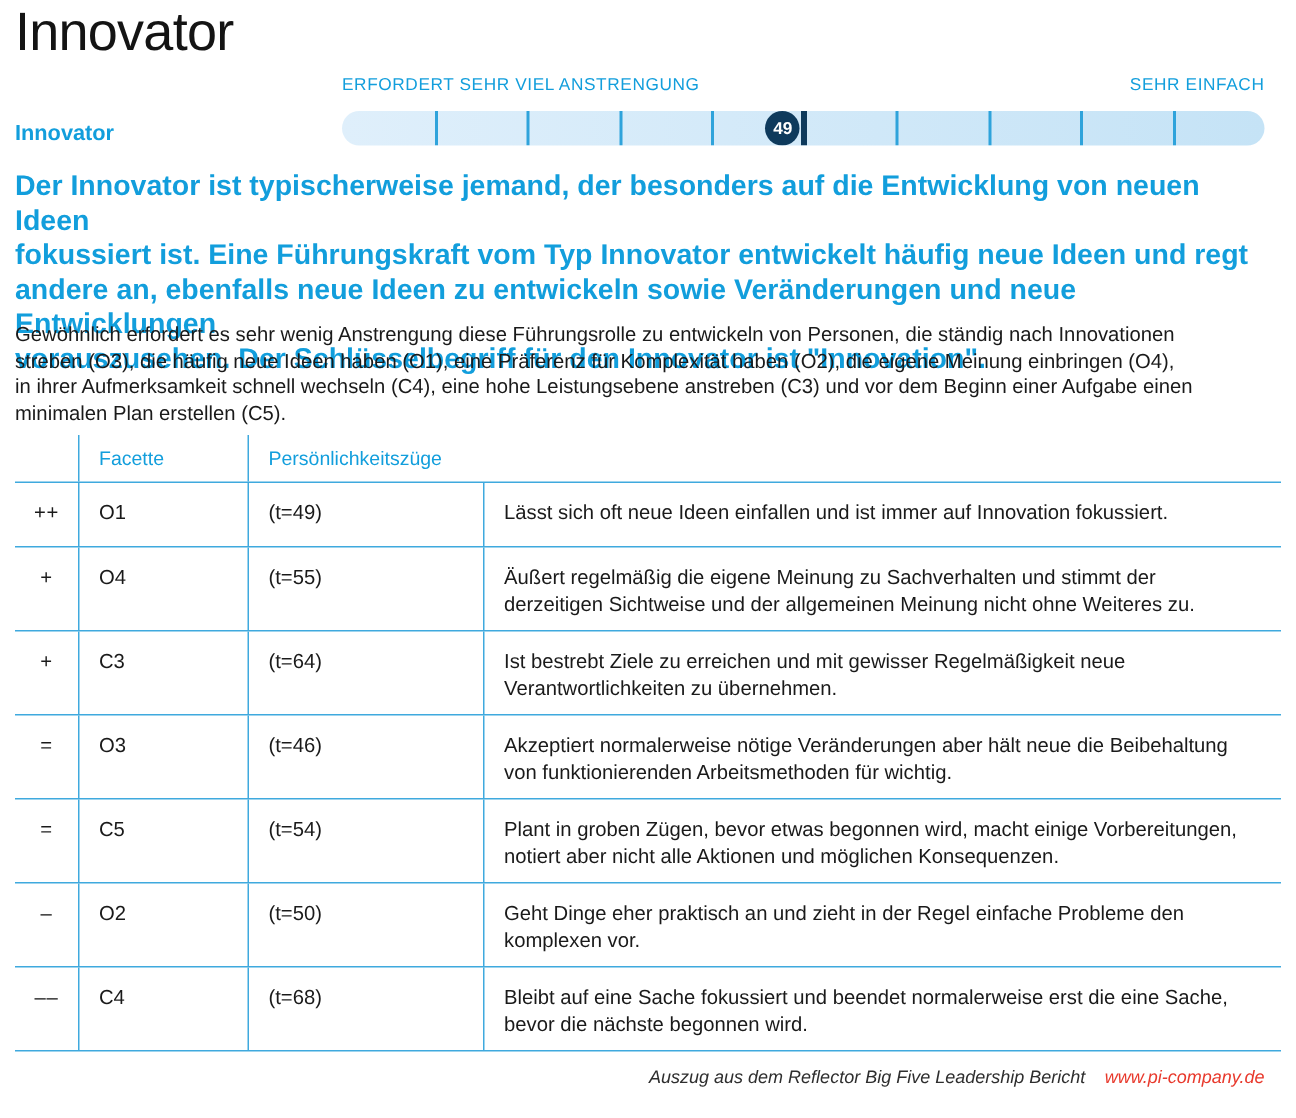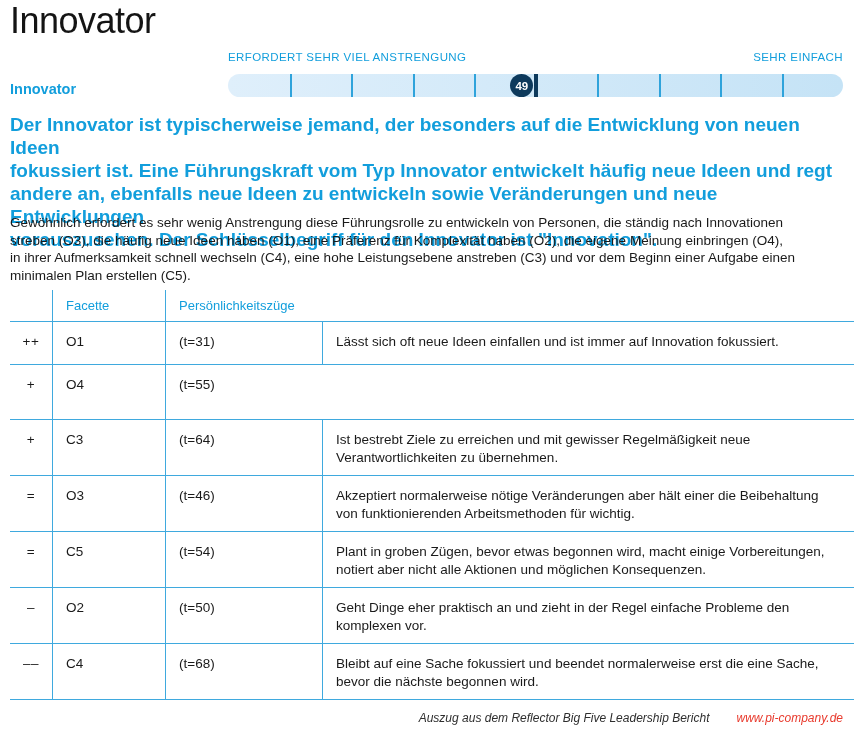--- a/index.html
+++ b/index.html
@@ -63,21 +63,21 @@
   .trow.single{min-height:43px;}
   .trow.last{min-height:51px;}
   .trow>div{
     padding-top:11px;padding-bottom:9px;font-size:13.5px;line-height:17.5px;
     color:var(--ink);box-sizing:border-box;
   }
   .cell-sym{text-align:center;font-size:14px;letter-spacing:0.5px;}
   .cell{padding-left:13px;}
   .cell-desc{padding-left:13px;padding-right:24px;margin-left:44px;}
   .footer{
-    position:absolute;right:21px;top:711px;display:flex;gap:27px;align-items:baseline;
+    position:absolute;right:21px;top:711px;display:flex;gap:13px;align-items:baseline;
     font-style:italic;font-size:12px;justify-content:space-between;
   }
   .footer .source{color:#2e2e2e;}
   .footer .link{color:var(--red);cursor:pointer;text-decoration:none;}
 </style>
 </head>
 <body>
 
 <div class="page">
 
@@ -113,39 +113,40 @@
   <div class="facet-table">
     <div class="thead">
       <div></div>
       <div>Facette</div>
       <div>Persönlichkeitszüge</div>
     </div>
 
     <div class="trow single">
       <div class="cell-sym">++</div>
       <div class="cell">O1</div>
-      <div class="cell">(t=31)</div>
+      <div class="cell">(t=49)</div>
       <div class="cell-desc">Lässt sich oft neue Ideen einfallen und ist immer auf Innovation fokussiert.</div>
     </div>
     <div class="trow">
       <div class="cell-sym">+</div>
       <div class="cell">O4</div>
       <div class="cell">(t=55)</div>
+      <div class="cell-desc">Äußert regelmäßig die eigene Meinung zu Sachverhalten und stimmt der derzeitigen Sichtweise und der allgemeinen Meinung nicht ohne Weiteres zu.</div>
     </div>
     <div class="trow">
       <div class="cell-sym">+</div>
       <div class="cell">C3</div>
       <div class="cell">(t=64)</div>
       <div class="cell-desc">Ist bestrebt Ziele zu erreichen und mit gewisser Regelmäßigkeit neue Verantwortlichkeiten zu übernehmen.</div>
     </div>
     <div class="trow">
       <div class="cell-sym">=</div>
       <div class="cell">O3</div>
       <div class="cell">(t=46)</div>
-      <div class="cell-desc">Akzeptiert normalerweise nötige Veränderungen aber hält einer die Beibehaltung von funktionierenden Arbeitsmethoden für wichtig.</div>
+      <div class="cell-desc">Akzeptiert normalerweise nötige Veränderungen aber hält neue die Beibehaltung von funktionierenden Arbeitsmethoden für wichtig.</div>
     </div>
     <div class="trow">
       <div class="cell-sym">=</div>
       <div class="cell">C5</div>
       <div class="cell">(t=54)</div>
       <div class="cell-desc">Plant in groben Zügen, bevor etwas begonnen wird, macht einige Vorbereitungen, notiert aber nicht alle Aktionen und möglichen Konsequenzen.</div>
     </div>
     <div class="trow">
       <div class="cell-sym">–</div>
       <div class="cell">O2</div>

